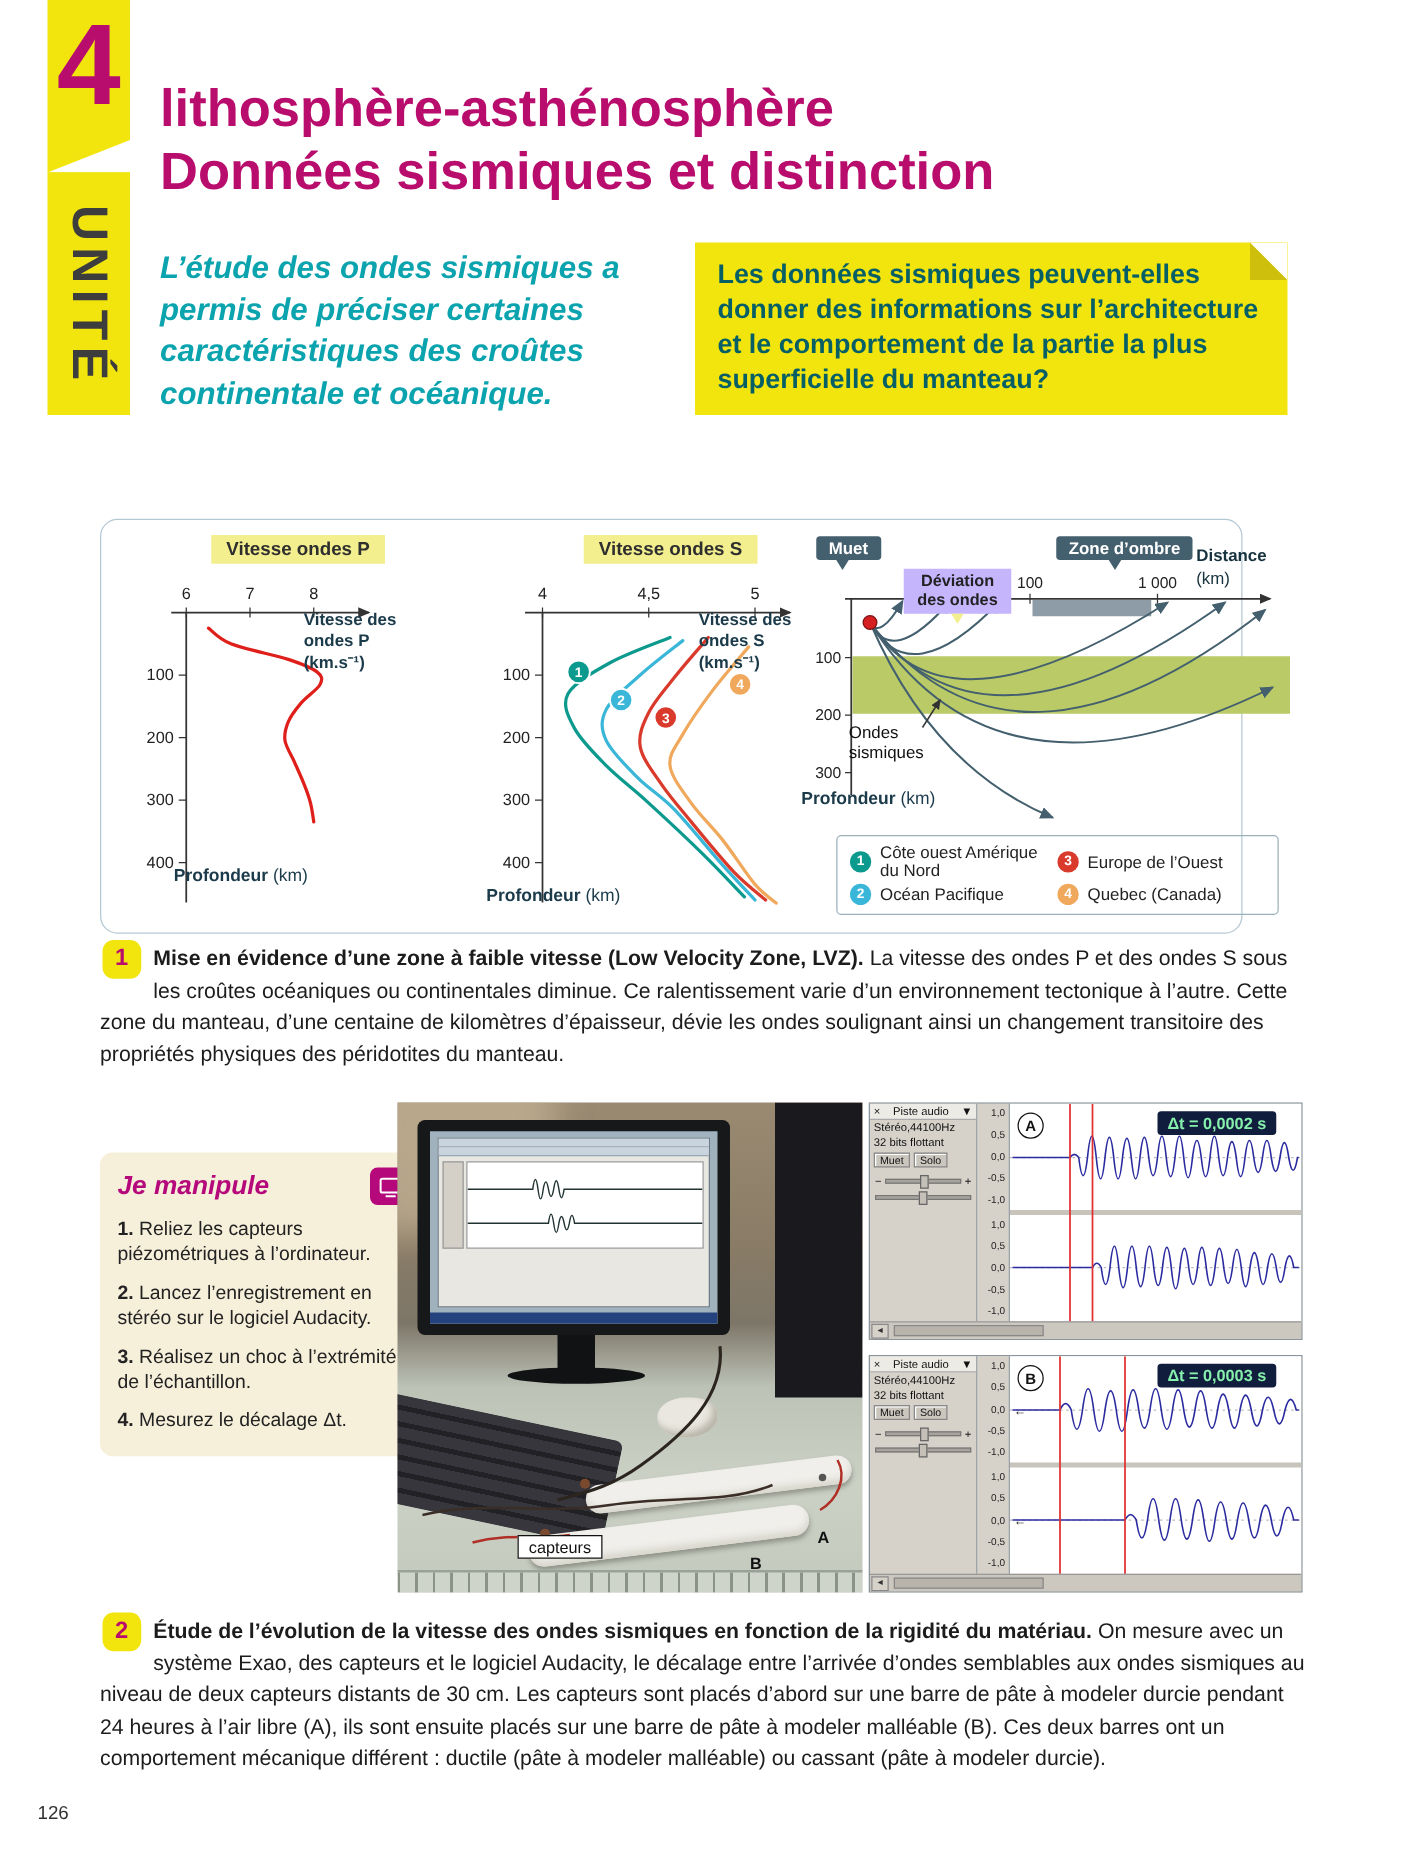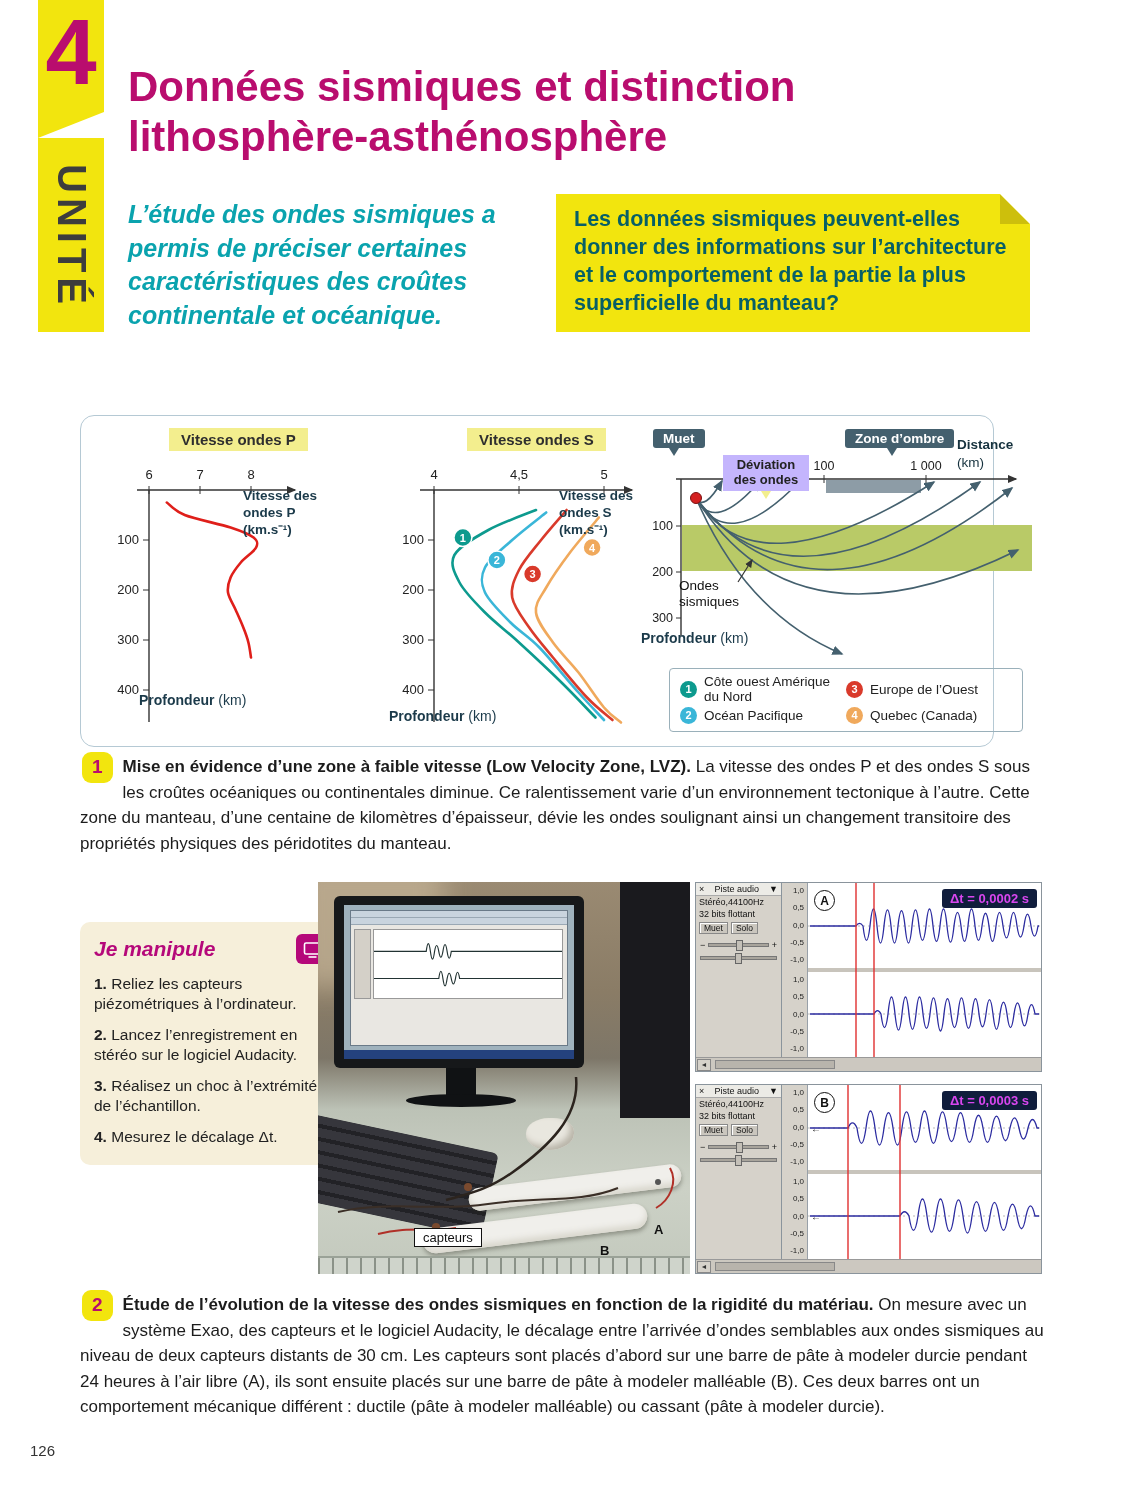--- a/index.html
+++ b/index.html
@@ -93,43 +93,43 @@
   .tbtn{border:1px solid #888;background:#cac6be;box-shadow:inset 1px 1px 0 #fff;font-size:8.5px;padding:0 4px;}
   .trk-slider{display:flex;align-items:center;gap:3px;padding:4px 4px 2px;font-size:9px;}
   .sl-track{position:relative;flex:1;height:4px;background:#a8a49c;border:1px solid #777;}
   .sl-thumb{position:absolute;left:45%;top:-4px;width:7px;height:11px;background:#c4c0b8;border:1px solid #666;}
   .ruler{position:absolute;left:86px;top:0;width:26px;height:175px;background:#d6d2ca;border-right:1px solid #98a0a8;}
   .scale-stack{position:absolute;right:3px;display:flex;flex-direction:column;justify-content:space-between;height:78px;font-size:8px;color:#222;text-align:right;}
   .ss1{top:3px;} .ss2{top:92px;}
   .wavebox{position:absolute;left:112px;top:0;width:233px;height:175px;background:#fff;}
   .cur{stroke:#e03030;stroke-width:1.4;}
   .shot-letter{position:absolute;left:118px;top:7px;width:21px;height:21px;border:1.6px solid #111;border-radius:50%;background:#fff;display:flex;align-items:center;justify-content:center;font-weight:700;font-size:12px;color:#111;z-index:3;}
-  .dt{position:absolute;right:4px;top:6px;background:#101d3c;color:#d946ef;font-weight:700;font-size:13px;padding:2px 8px;border-radius:3px;z-index:3;}
+  .dt{position:absolute;right:20px;top:6px;background:#101d3c;color:#86efac;font-weight:700;font-size:13px;padding:2px 8px;border-radius:3px;z-index:3;}
   .scroll{position:absolute;left:0;bottom:0;width:100%;height:14px;background:#ccc8c0;border-top:1px solid #999;display:flex;align-items:center;padding-left:1px;}
   .sc-btn{width:14px;height:12px;background:#d6d2ca;border:1px solid #888;font-size:7px;display:flex;align-items:center;justify-content:center;color:#333;}
   .sc-thumb{margin-left:4px;width:120px;height:9px;background:#b8b4ac;border:1px solid #888;}
 
   .pageno{position:absolute;left:30px;top:1442px;font-size:15px;color:#333;}
 </style>
 </head>
 <body>
 
 <div class="page">
 
   <div class="unit-ribbon">
     <div class="unit-number">4</div>
     <div class="unit-fold"></div>
     <div class="unit-label-wrap">
         <span>UNITÉ</span>
       </div>
   </div>
 
   <h1 class="page-title">
+    <div>lithosphère-asthénosphère</div>
     <div>Données sismiques et distinction</div>
-    <div>lithosphère-asthénosphère</div>
   </h1>
   <div class="intro">L’étude des ondes sismiques a permis de préciser certaines caractéristiques des croûtes continentale et océanique.</div>
   <div class="sticky">
     <div class="sticky-fold-shade"></div>
     <div class="sticky-fold"></div>
     <span>Les données sismiques peuvent-elles donner des informations sur l’architecture et le comportement de la partie la plus superficielle du manteau?</span>
   </div>
 
   <div class="fig">
     <div class="chip" style="left:88px;top:12px;">Vitesse ondes P</div>

